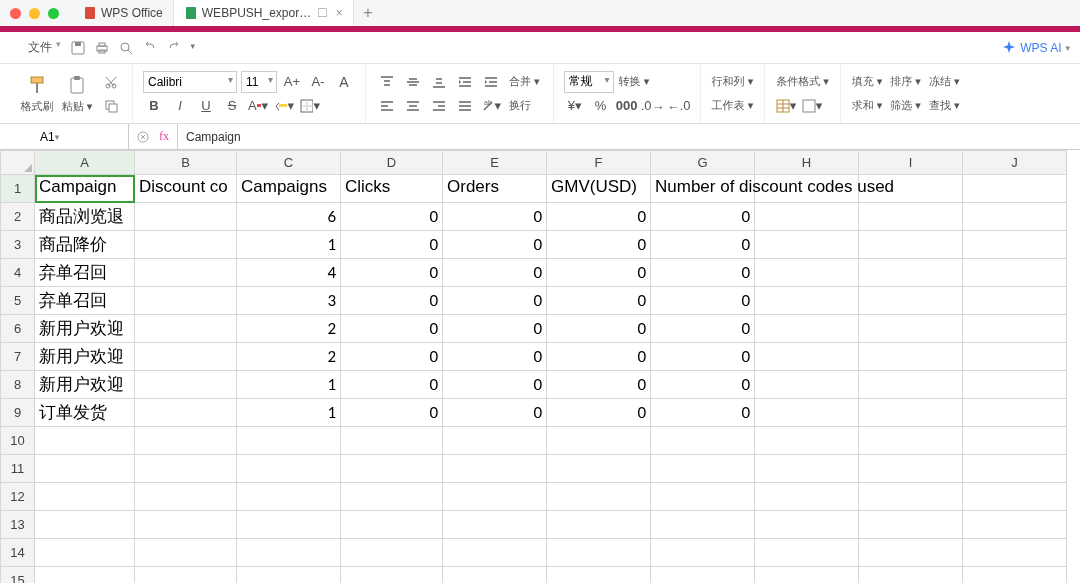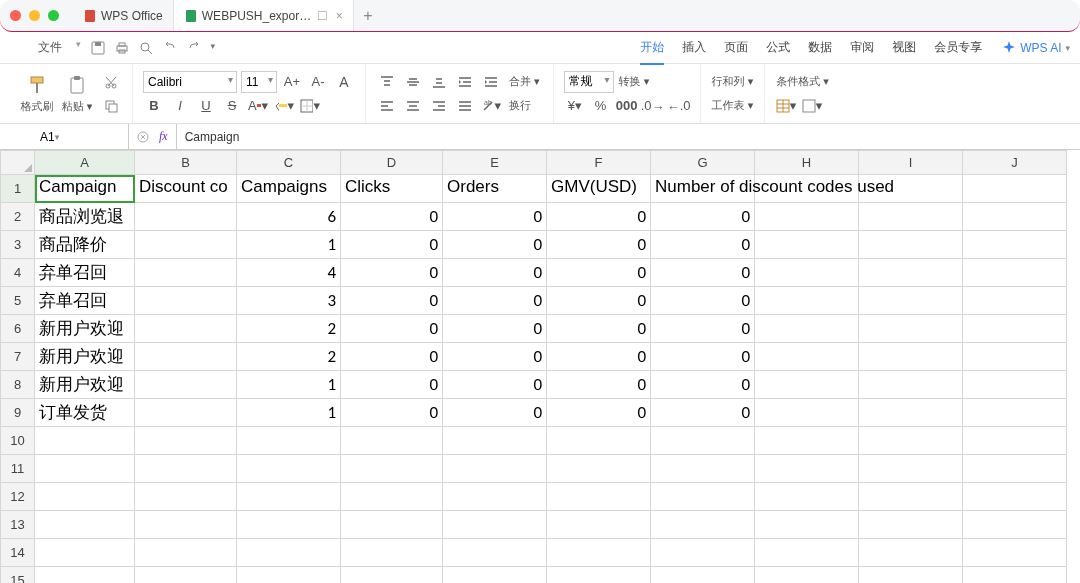--- a/index.html
+++ b/index.html
@@ -1,31 +1,31 @@
 <!DOCTYPE html>
 <html><head>
 <meta charset="utf-8">
 <style>
   * { margin:0; padding:0; box-sizing:border-box; font-family:-apple-system,"Helvetica Neue",Arial,sans-serif; }
   html,body { width:1080px; height:583px; overflow:hidden; background:#fff; }
   
-  .titlebar { height:32px; display:flex; align-items:center; background:#f5f6f7; border-bottom:1px solid #be185d; padding-left:10px;border-radius:12px; }
+  .titlebar { height:32px; display:flex; align-items:center; background:#f5f6f7; border-bottom:6px solid #be185d; padding-left:10px; }
   .traffic { display:flex; gap:8px; margin-right:14px; }
   .dot { width:11px; height:11px; border-radius:50%; }
   .dot.red { background:#ff5f56; } .dot.yellow { background:#ffbd2e; } .dot.green { background:#27c93f; }
   .tabs { display:flex; height:100%; align-items:stretch; }
   .tab { display:flex; align-items:center; gap:4px; padding:0 10px; font-size:12px; color:#444; border-right:1px solid #e3e3e3; background:#f5f6f7; max-width:180px; }
   .tab.active { background:#fff; }
   .tab .icon { width:14px; height:14px; flex:0 0 14px; }
   .tab .lbl { white-space:nowrap; overflow:hidden; text-overflow:ellipsis; }
   .tab .x { margin-left:4px; color:#999; font-size:12px; }
   .newtab { width:28px; display:flex; align-items:center; justify-content:center; color:#888; font-size:16px; }
   
   .menubar { height:32px; display:flex; align-items:center; background:#fff; border-bottom:1px solid #e3e3e3; padding:0 10px; font-size:12px; color:#555; }
-  .menubar .hamb { display:flex; align-items:flex-start; gap:14px; margin-right:10px; }
+  .menubar .hamb { display:flex; align-items:flex-start; gap:4px; margin-right:10px; }
   .menubar .qicons { display:flex; gap:10px; color:#777; }
   .menubar .qicons span { cursor:pointer; }
   .spacer { flex:1; }
   .ribtabs { display:flex; gap:18px; }
   .ribtabs .rt { color:#444; }
   .ribtabs .rt.active { color:#3b82f6; position:relative; }
   .ribtabs .rt.active::after { content:""; position:absolute; left:0; right:0; bottom:-9px; height:2px; background:#3b82f6; }
   .wpsai { display:flex; align-items:center; gap:4px; margin-left:20px; color:#3b82f6; font-weight:500; }
   .wpsai .aiicon { width:14px; height:14px; }
   
@@ -43,21 +43,21 @@
   .stack { display:flex; flex-direction:column; gap:2px; }
   .row { display:flex; gap:4px; align-items:center; }
   svg { display:block; }
   
   .ribbon .lineicon { stroke:#666; stroke-width:1.5; fill:none; }
   
   .fbar { height:26px; display:flex; align-items:center; border-bottom:1px solid #ccc; font-size:12px; }
   .namebox { width:95px; height:26px; display:flex; align-items:center; padding:0 6px; border-right:1px solid #ccc; margin-left:34px; }
   .namebox .chev { font-size:9px; color:#888; }
   .fxicons { display:flex; align-items:center; gap:10px; padding:0 8px; color:#888; border-right:1px solid #ccc; height:100%; }
-  .fxicon { font-style:italic; font-family:Georgia,serif; color:#6d28d9; }
+  .fxicon { font-family:Georgia,serif; color:#ec4899; }
   .fval { padding:0 8px; color:#333; }
   
   .gridwrap { position:relative; overflow:hidden; }
   table.sheet { border-collapse:collapse; table-layout:fixed; }
   table.sheet th, table.sheet td { border:1px solid #d6d6d6; }
   .corner { width:34px; height:24px; background:#f3f3f3; position:relative; }
   .corner::after { content:""; position:absolute; right:2px; bottom:2px; width:0; height:0; border-left:8px solid transparent; border-bottom:8px solid #bbb; }
   th.colh { background:#f3f3f3; font-weight:400; color:#444; height:24px; font-size:13px; text-align:center; }
   th.colh.active { background:#e6f0e6; }
   th.rowh { width:34px; background:#f3f3f3; font-weight:400; color:#444; font-size:13px; text-align:center; }
@@ -131,30 +131,20 @@
         </svg>
       </span>
     <span>
         <svg width="14" height="14">
           <path d="M3 7a4 4 0 0 1 4-4h4m0 0-2-2m2 2-2 2" fill="none" stroke="#888"></path>
         </svg>
       </span>
     <span style="font-size:9px">▾</span>
   </div>
   <div class="spacer"></div>
-  <div class="ribtabs" id="ribbon-tabs">
-      <span class="rt active">开始</span>
-      <span class="rt">插入</span>
-      <span class="rt">页面</span>
-      <span class="rt">公式</span>
-      <span class="rt">数据</span>
-      <span class="rt">审阅</span>
-      <span class="rt">视图</span>
-      <span class="rt">会员专享</span>
-    </div>
   <div class="wpsai">
     <svg class="aiicon" viewBox="0 0 14 14">
         <path d="M7 0l1.5 4.5L13 6l-4.5 1.5L7 12l-1.5-4.5L1 6l4.5-1.5z" fill="#3b82f6"></path>
       </svg>
     <span>WPS AI</span>
     <span style="font-size:9px;color:#888">▾</span>
   </div>
 </div>
 
 <div class="ribbon">
@@ -315,20 +305,34 @@
               <rect x="1" y="1" width="12" height="12" fill="none" stroke="#c08a3a"></rect>
               <path d="M1 5h12M1 9h12M7 1v12" stroke="#c08a3a"></path>
             </svg>▾</span>
         <span class="smbtn"><svg width="14" height="14">
               <rect x="1" y="1" width="12" height="12" fill="none" stroke="#888"></rect>
             </svg>▾</span>
       </div>
     </div>
   </div>
 
+  <div class="rgroup">
+    <div class="stack">
+      <span class="smbtn" style="width:auto;font-size:11px">填充 ▾</span>
+      <span class="smbtn" style="width:auto;font-size:11px">求和 ▾</span>
+    </div>
+    <div class="stack">
+      <span class="smbtn" style="width:auto;font-size:11px">排序 ▾</span>
+      <span class="smbtn" style="width:auto;font-size:11px">筛选 ▾</span>
+    </div>
+    <div class="stack">
+      <span class="smbtn" style="width:auto;font-size:11px">冻结 ▾</span>
+      <span class="smbtn" style="width:auto;font-size:11px">查找 ▾</span>
+    </div>
+  </div>
 </div>
 
 <div class="fbar">
   <div class="namebox">
     <span>A1</span>
     <span class="chev">▾</span>
   </div>
   <div class="fxicons">
     <span>
         <svg width="12" height="12">

